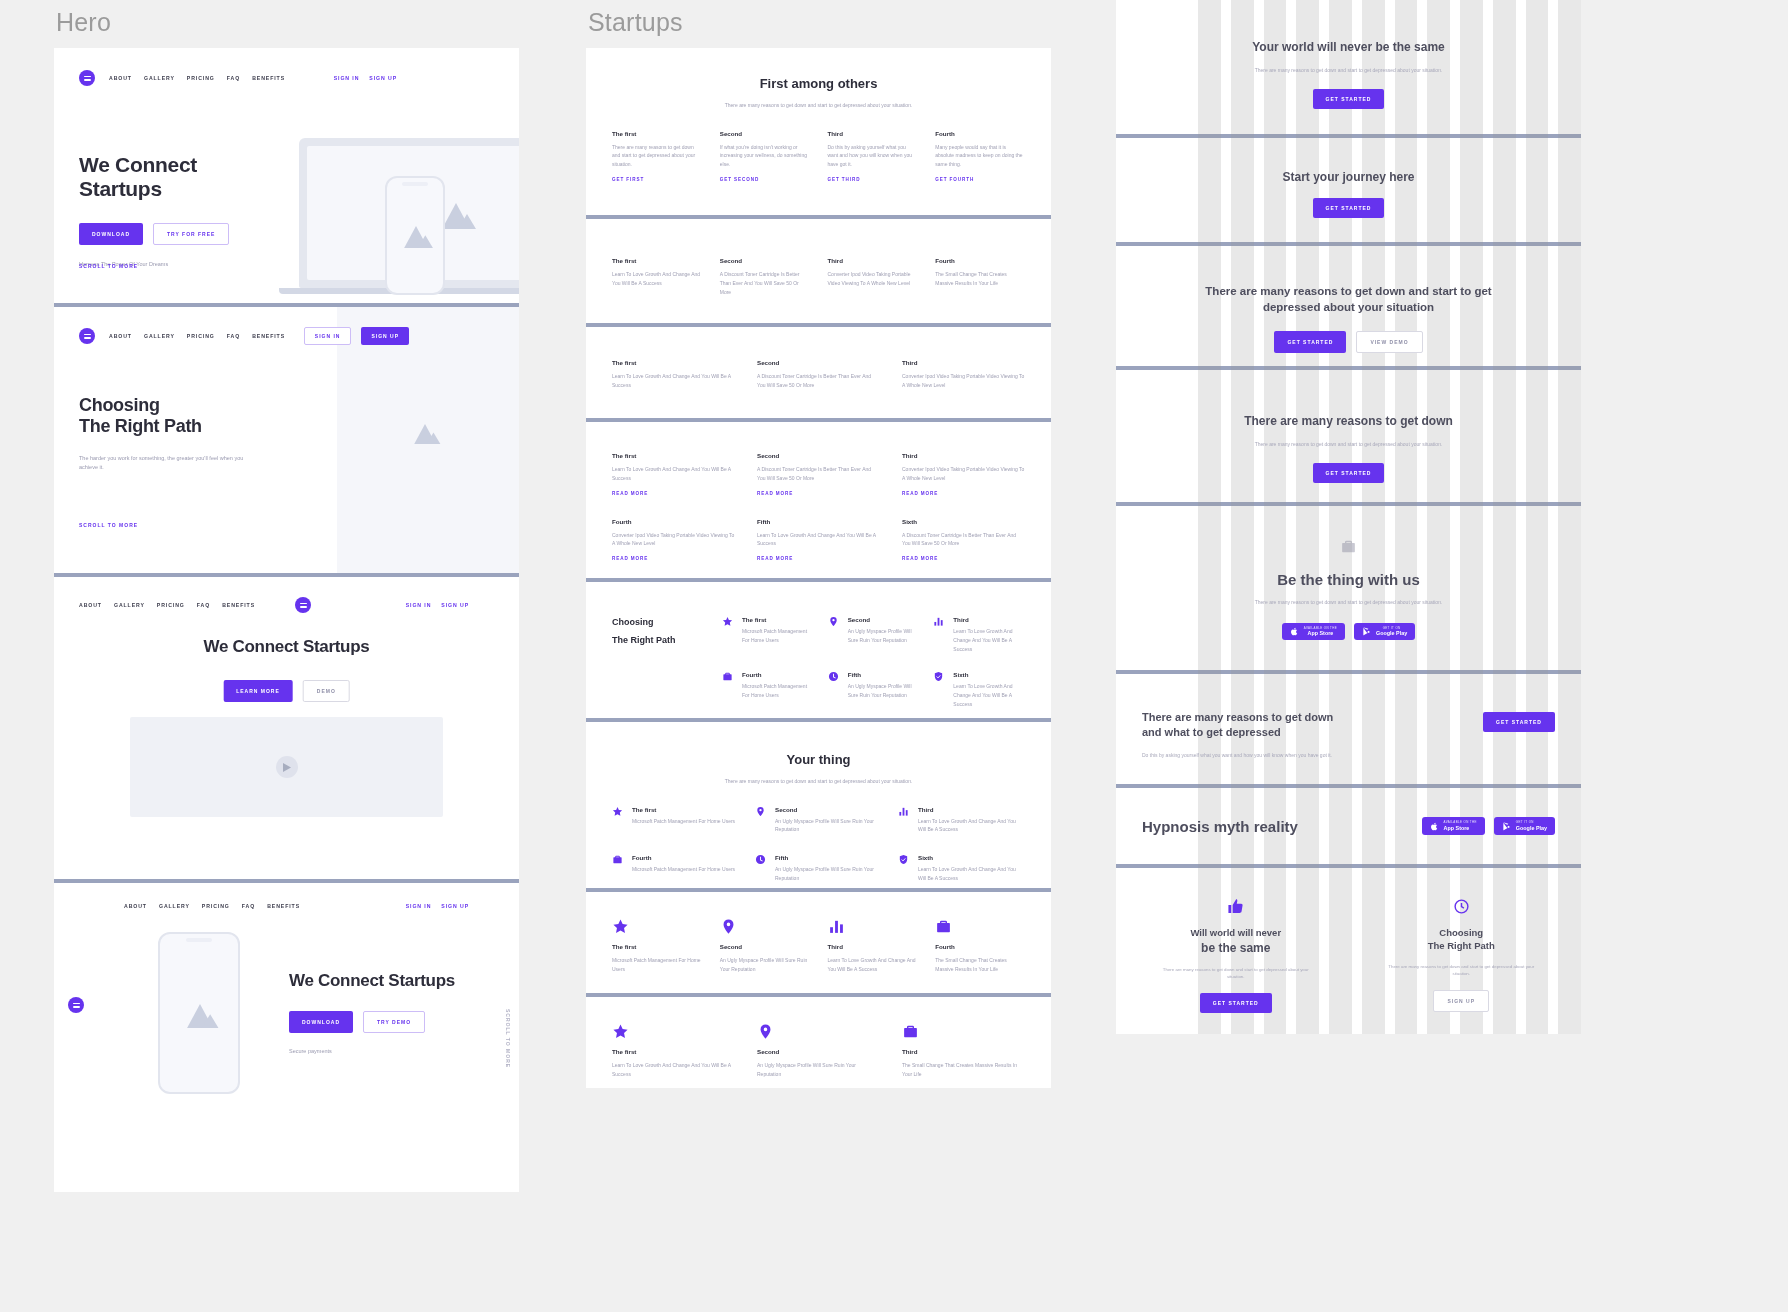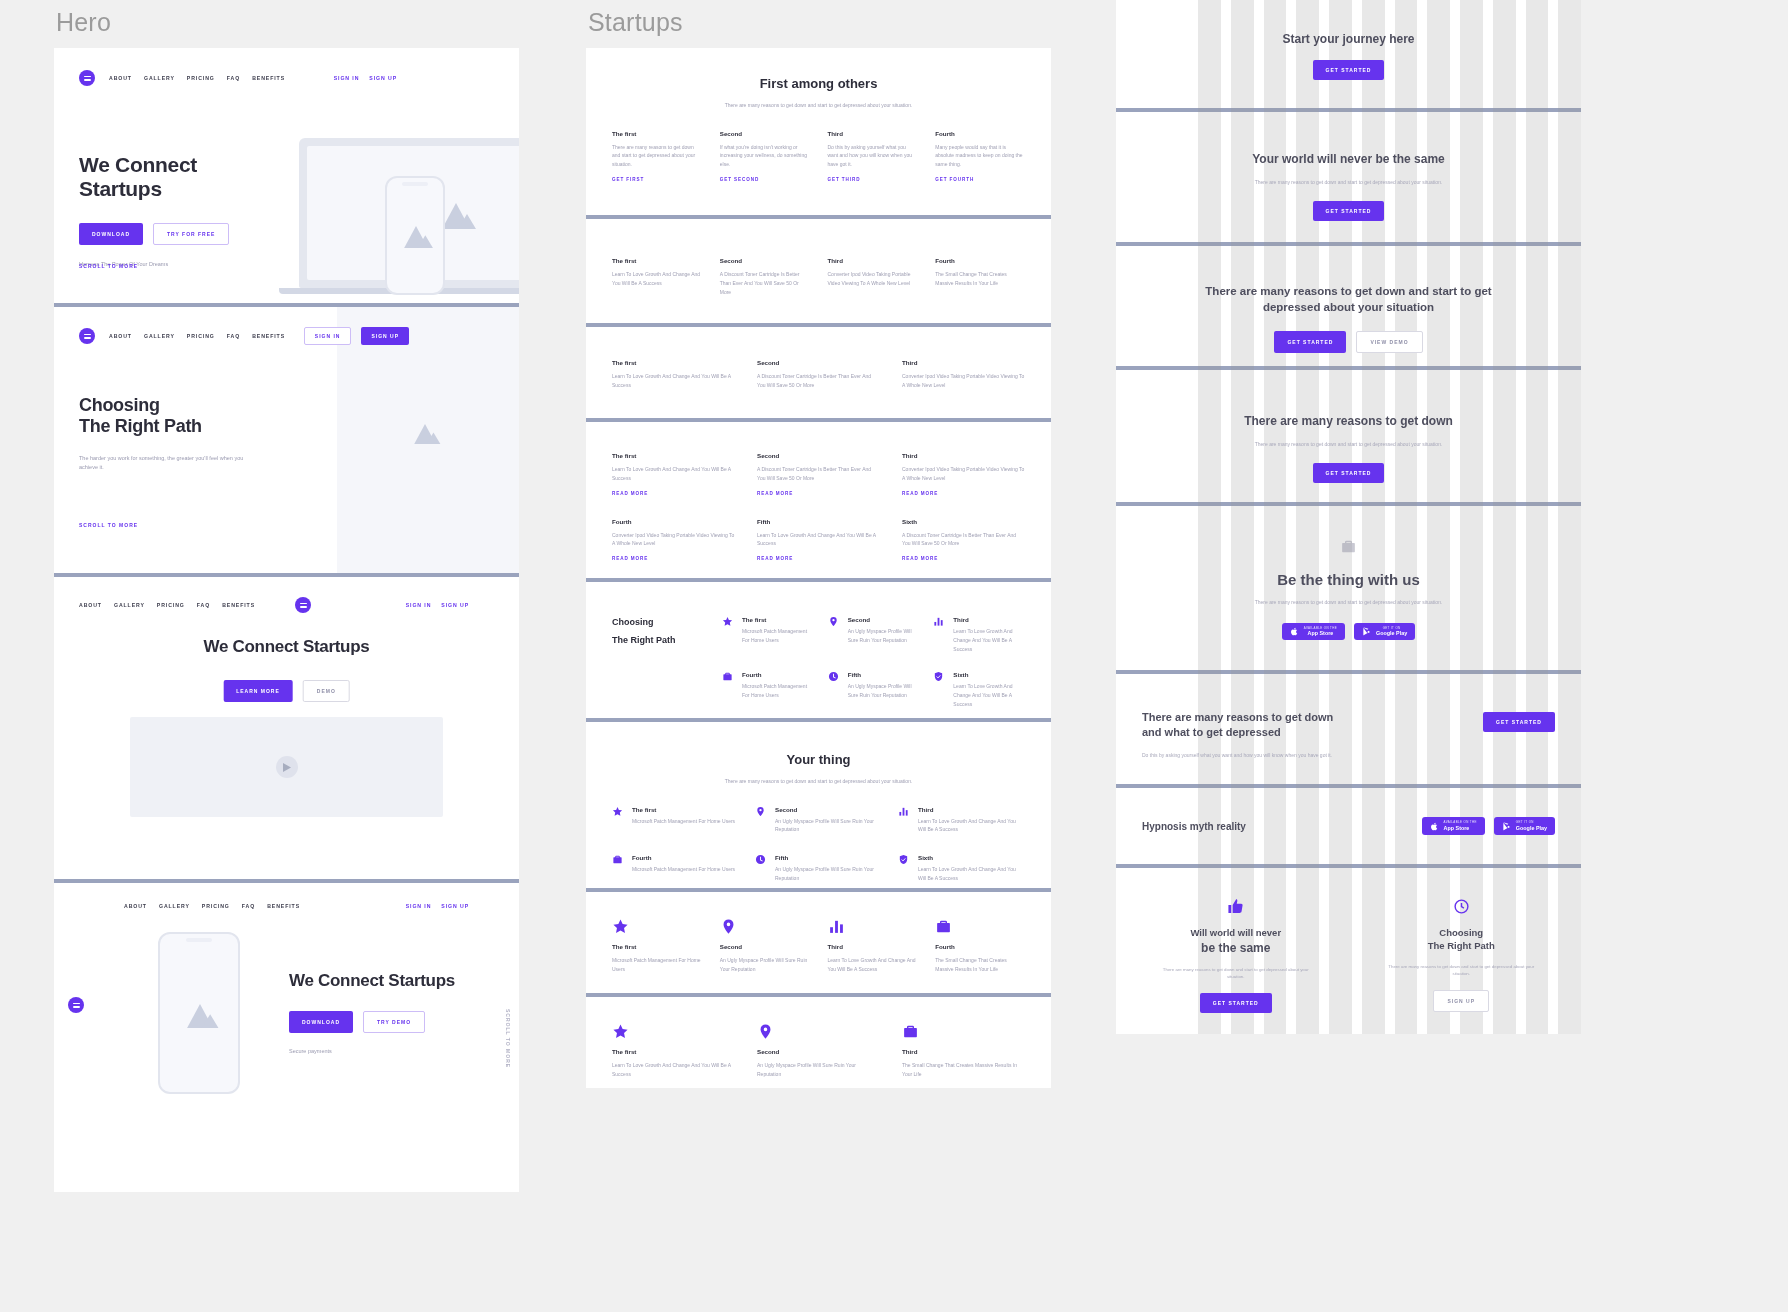--- a/index.html
+++ b/index.html
@@ -597,33 +597,33 @@
           <i></i>
           <i></i>
           <i></i>
           <i></i>
           <i></i>
           <i></i>
           <i></i>
           <i></i>
       </div>
 
-      <div class="sec" style="height:108px;">
-        <div class="cta-in" style="padding-top:32px;">
-          <div class="c-h" style="font-size:12px;">Start your journey here</div>
-          <div style="display:flex;justify-content:center;margin-top:14px;">
-            <div class="btn">GET STARTED</div>
-          </div>
-        </div>
-      </div>
-
       <div class="sec" style="height:134px;">
         <div class="cta-in" style="padding-top:40px;">
           <div class="c-h" style="font-size:12px;">Your world will never be the same</div>
           <div class="c-sub" style="margin:12px auto 0;width:215px;">There are many reasons to get down and start to get depressed about your situation.</div>
+          <div style="display:flex;justify-content:center;margin-top:14px;">
+            <div class="btn">GET STARTED</div>
+          </div>
+        </div>
+      </div>
+
+      <div class="sec" style="height:108px;">
+        <div class="cta-in" style="padding-top:32px;">
+          <div class="c-h" style="font-size:12px;">Start your journey here</div>
           <div style="display:flex;justify-content:center;margin-top:14px;">
             <div class="btn">GET STARTED</div>
           </div>
         </div>
       </div>
 
       <div class="sec" style="height:124px;">
         <div class="cta-in" style="padding-top:38px;">
           <div class="c-h" style="font-size:11.5px;line-height:1.35;margin:0 auto;width:310px;">There are many reasons to get down and start to get depressed about your situation</div>
           <div style="display:flex;justify-content:center;gap:10px;margin-top:16px;">
@@ -681,21 +681,21 @@
             <div class="c-h" style="font-size:11px;text-align:left;line-height:1.4;">There are many reasons to get down</div>
             <div class="c-h" style="font-size:11px;text-align:left;line-height:1.4;">and what to get depressed</div>
             <div class="c-sub" style="text-align:left;margin-top:10px;width:205px;">Do this by asking yourself what you want and how you will know when you have got it.</div>
           </div>
           <div class="btn" style="margin-top:2px;">GET STARTED</div>
         </div>
       </div>
 
       <div class="sec" style="height:80px;">
         <div class="cta-in" style="padding:0 26px;height:100%;display:flex;align-items:center;justify-content:space-between;">
-          <div class="c-h" style="font-size:10px;text-align:right;">Hypnosis myth reality</div>
+          <div class="c-h" style="font-size:15px;text-align:right;">Hypnosis myth reality</div>
           <div style="display:flex;gap:9px;">
             <div class="store">
               <svg class="glyph" viewBox="0 0 24 24">
                   <path d="M16.4 12.7c0-2.5 2-3.7 2.1-3.8-1.2-1.7-3-1.9-3.6-2-1.5-.2-3 .9-3.8.9s-2-.9-3.3-.9c-1.7 0-3.3 1-4.2 2.5-1.8 3.1-.5 7.7 1.3 10.2.9 1.2 1.9 2.6 3.2 2.5 1.3-.1 1.8-.8 3.3-.8s2 .8 3.3.8c1.4 0 2.3-1.2 3.1-2.5.6-.9.9-1.4 1.3-2.4-3.4-1.3-2.7-5.4-2.7-5.5zM14 5.4c.7-.9 1.2-2.1 1-3.4-1 .1-2.3.7-3 1.6-.7.8-1.3 2-1.1 3.2 1.2.1 2.4-.6 3.1-1.4z"></path>
                 </svg>
               <span class="txt">
                 <span class="t1">AVAILABLE ON THE</span>
                 <span class="t2">App Store</span>
               </span>
             </div>

